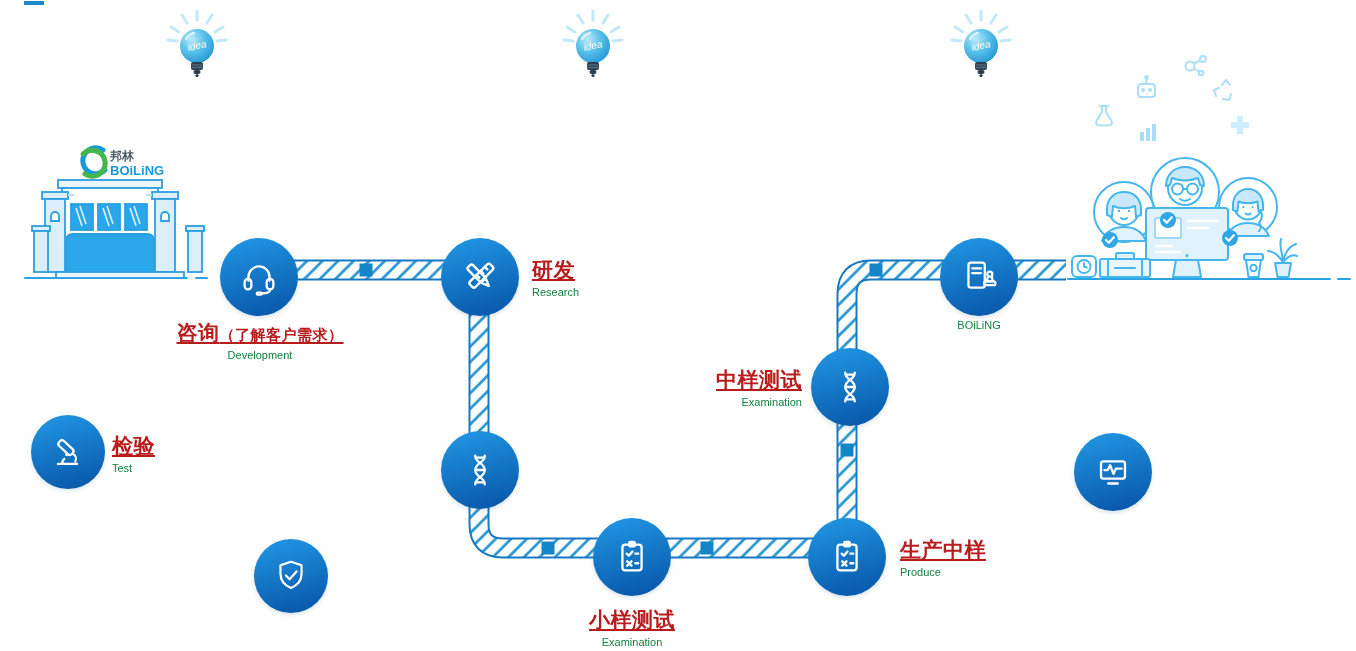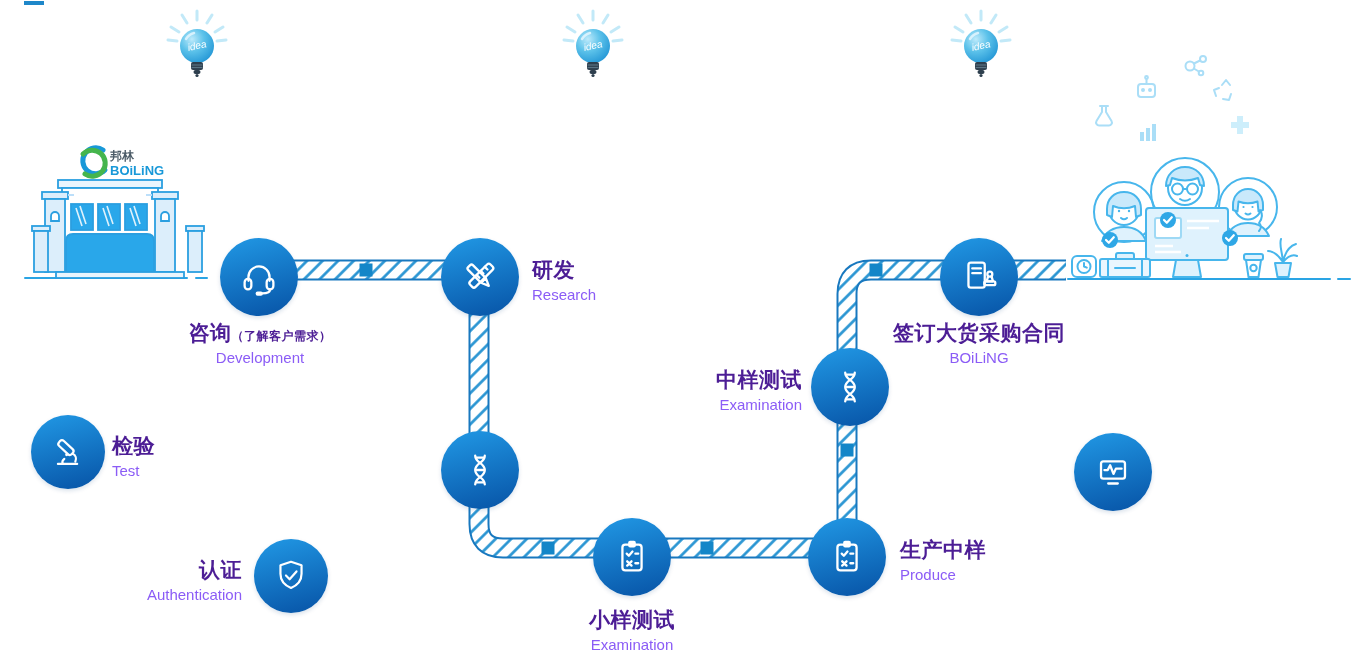--- a/index.html
+++ b/index.html
@@ -12,23 +12,23 @@
   .illus{position:absolute;z-index:2;}
   .node{position:absolute;z-index:3;}
   .circle{
     width:78px;height:78px;border-radius:50%;
     background:linear-gradient(165deg,#1f93e0 8%,#0a5bad 88%);
     display:flex;align-items:center;justify-content:center;
     box-shadow:0 2px 4px rgba(10,60,120,.15);
   }
   .circle.sm{width:74px;height:74px;}
   .label{position:absolute;z-index:3;display:flex;flex-direction:column;gap:2px;}
-  .label .cn{font-size:21px;font-weight:700;color:#4c1d95;letter-spacing:.5px;white-space:nowrap;}
-  .label .cn .suffix{font-size:12px;}
-  .label .en{font-size:15px;color:#8b5cf6;white-space:nowrap;}
+  .label .cn{font-size:21px;font-weight:700;color:#b91c1c;letter-spacing:.5px;white-space:nowrap;text-decoration:underline;}
+  .label .cn .suffix{font-size:15px;}
+  .label .en{font-size:11px;color:#15803d;white-space:nowrap;}
   .label.center{text-align:center;transform:translateX(-50%);}
   .label.right-align{text-align:right;}
   .icon-svg{display:block;}
 </style>
 </head>
 <body>
 
 <div class="canvas">
 
   <div class="top-bar"></div>
@@ -360,21 +360,20 @@
         <rect x="13" y="9" width="17" height="26" rx="2.5"></rect>
         <line x1="17" y1="15" x2="26" y2="15"></line>
         <line x1="17" y1="20" x2="26" y2="20"></line>
         <circle cx="35.3" cy="21" r="2.6"></circle>
         <path d="M33.5 23.3 l-1.5 5.2 h6.6 l-1.5 -5.2"></path>
         <rect x="29.5" y="28.5" width="11.5" height="4" rx="1.5"></rect>
       </svg>
     </div>
   </div>
   <div class="label center" style="left:979px;top:319px">
-    <div class="cn">签订大货采购合同</div>
     <div class="en">BOiLiNG</div>
   </div>
 
   <div class="node" style="left:31px;top:415px">
     <div class="circle sm">
       <svg class="icon-svg" width="44" height="44" viewBox="0 0 48 48" fill="none" stroke="#fff" stroke-width="2.4" stroke-linecap="round" stroke-linejoin="round">
         <g transform="rotate(43 23 20)">
           <rect x="12" y="16.5" width="19" height="7.5" rx="3"></rect>
         </g>
         <path d="M29 26 c3.5 1.5 4.5 5 3 8.5"></path>
@@ -390,24 +389,20 @@
   </div>
 
   <div class="node" style="left:254px;top:539px">
     <div class="circle sm">
       <svg class="icon-svg" width="44" height="44" viewBox="0 0 48 48" fill="none" stroke="#fff" stroke-width="2.4" stroke-linecap="round" stroke-linejoin="round">
         <path d="M24 8.5 l11.5 3.8 v9.2 c0 7.6 -4.6 12.6 -11.5 15.5 c-6.9 -2.9 -11.5 -7.9 -11.5 -15.5 v-9.2 z"></path>
         <path d="M18.5 23.5 l4 4 7.5 -8.5"></path>
       </svg>
     </div>
   </div>
-  <div class="label right-align" style="right:1114px;top:556px">
-    <div class="cn">认证</div>
-    <div class="en">Authentication</div>
-  </div>
 
   <div class="node" style="left:1074px;top:433px">
     <div class="circle">
       <svg class="icon-svg" width="46" height="46" viewBox="0 0 48 48" fill="none" stroke="#fff" stroke-width="2.4" stroke-linecap="round" stroke-linejoin="round">
         <rect x="11.5" y="13" width="25" height="18" rx="2.5"></rect>
         <path d="M15 22 h3.5 l2.5 -5 3.5 9 2.5 -5.5 H33"></path>
         <line x1="19" y1="36" x2="29" y2="36"></line>
       </svg>
     </div>
   </div>

